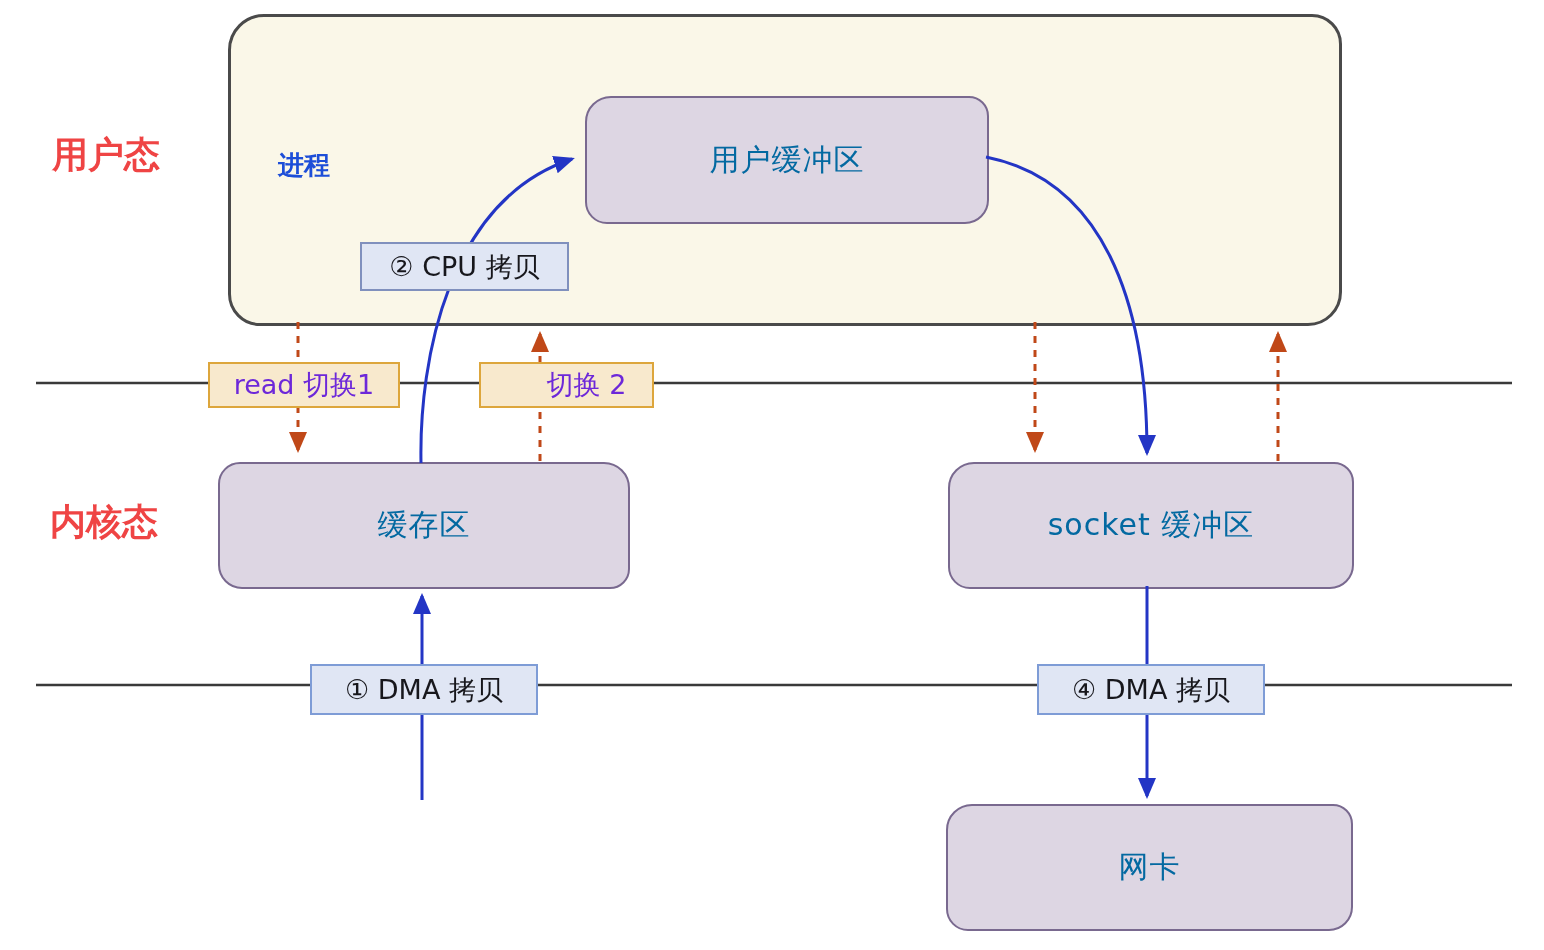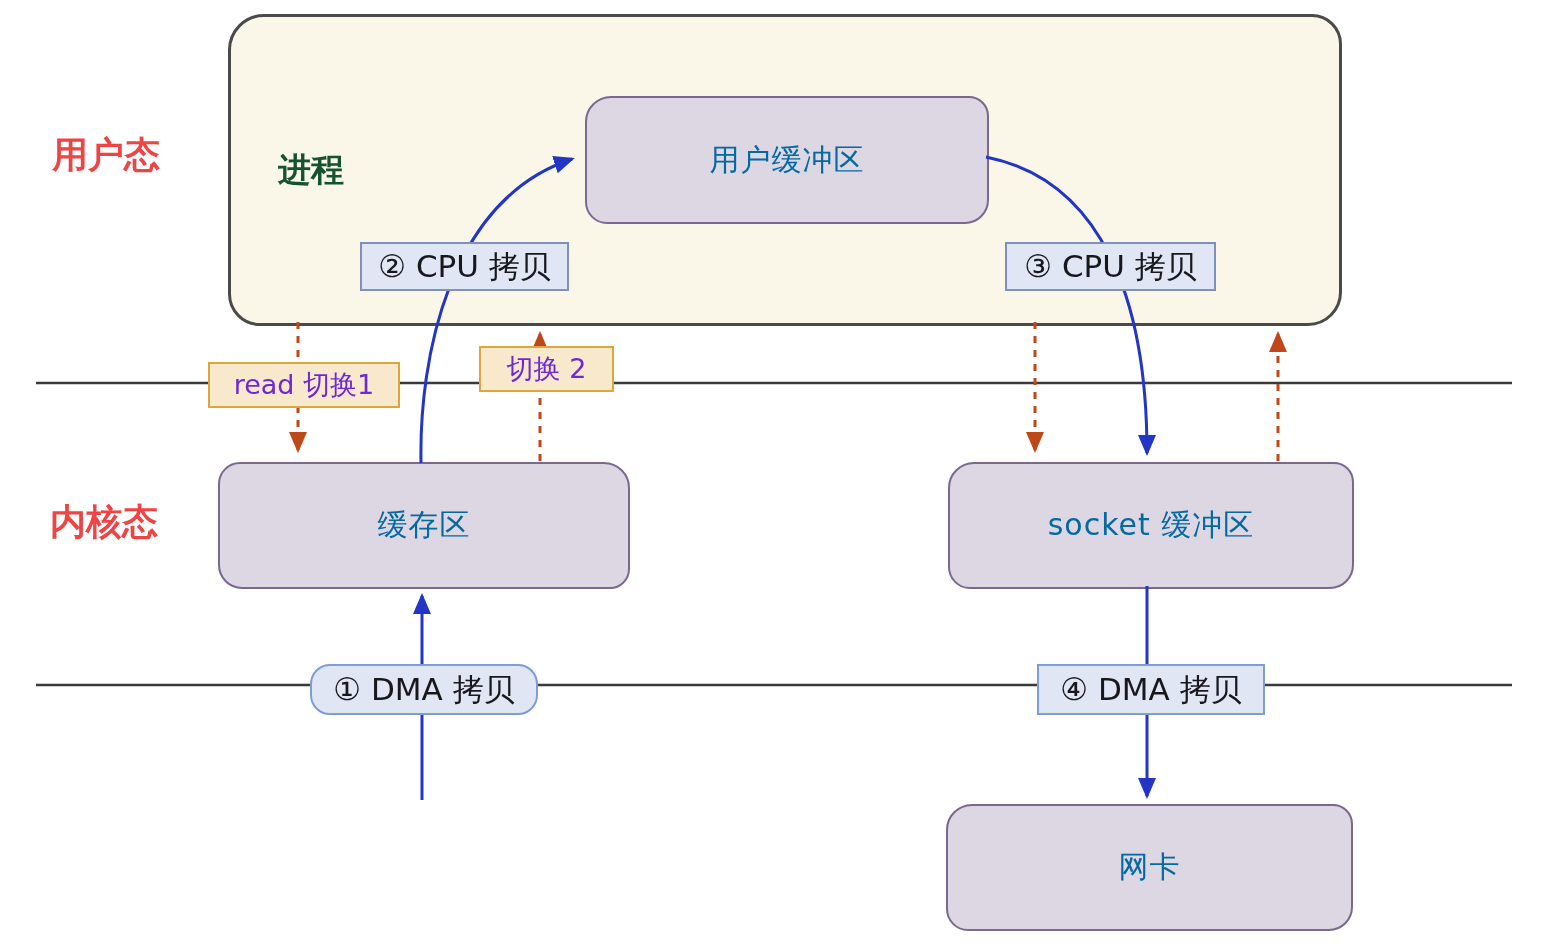--- a/index.html
+++ b/index.html
@@ -17,25 +17,25 @@
   
   .node{
     background:#ddd6e3;border:2.5px solid #79698f;
     display:flex;align-items:center;justify-content:center;
     font-size:30px;letter-spacing:1px;color:#0369a1;z-index:0;
   }
   .node.r1{border-radius:26px 20px 24px 22px;}
   .node.r2{border-radius:22px 26px 20px 24px;}
   
   .zone-label{font-size:36px;font-weight:700;color:#ef4444;z-index:2;}
-  .process-label{font-size:33px;font-weight:700;color:#14532d;z-index:2;}
+  .process-label{font-size:26px;font-weight:700;color:#1d4ed8;z-index:2;}
   
   .copy-label{
     display:flex;align-items:center;justify-content:center;
-    font-size:31px;color:#17171c;background:#e0e6f4;z-index:3;
+    font-size:27px;color:#17171c;background:#e0e6f4;z-index:3;
   }
   .copy-label.cpu{border:2px solid #8090bd;}
   .copy-label.dma{border:2px solid #7e9cd6;}
   
   .switch-label{
     display:flex;align-items:center;justify-content:center;
     font-size:27px;color:#6d28d9;background:#f8e9cd;border:2px solid #dda63c;z-index:3;
   }
   svg.arrows{position:absolute;left:0;top:0;width:1544px;height:950px;z-index:1;pointer-events:none;}
 </style>
@@ -81,20 +81,19 @@
     <path d="M 986 157 C 1102 180, 1147 300, 1147 453" stroke="#2335c5" stroke-width="3" fill="none" marker-end="url(#blueArrow)"></path>
     <path d="M 1147 586 L 1147 796" stroke="#2335c5" stroke-width="3" fill="none" marker-end="url(#blueArrow)"></path>
 
     <path d="M 298 322 L 298 450" stroke="#c04818" stroke-width="3" stroke-dasharray="7 7" fill="none" marker-end="url(#orangeArrow)"></path>
     <path d="M 540 461 L 540 334" stroke="#c04818" stroke-width="3" stroke-dasharray="7 7" fill="none" marker-end="url(#orangeArrow)"></path>
     <path d="M 1035 322 L 1035 450" stroke="#c04818" stroke-width="3" stroke-dasharray="7 7" fill="none" marker-end="url(#orangeArrow)"></path>
     <path d="M 1278 461 L 1278 334" stroke="#c04818" stroke-width="3" stroke-dasharray="7 7" fill="none" marker-end="url(#orangeArrow)"></path>
   </svg>
 
   <div class="abs copy-label cpu" style="left:360px;top:242px;width:205px;height:45px;">② CPU 拷贝</div>
-  <div class="abs copy-label cpu" style="left:1005px;top:242px;width:207px;height:45px;">③ CPU 拷贝</div>
-  <div class="abs copy-label dma" style="left:310px;top:664px;width:224px;height:47px;border-radius:20px;">① DMA 拷贝</div>
+  <div class="abs copy-label dma" style="left:310px;top:664px;width:224px;height:47px;">① DMA 拷贝</div>
   <div class="abs copy-label dma" style="left:1037px;top:664px;width:224px;height:47px;">④ DMA 拷贝</div>
 
   <div class="abs switch-label" style="left:208px;top:362px;width:188px;height:42px;">read 切换1</div>
-  <div class="abs switch-label" style="left:479px;top:346px;width:131px;height:42px;">切换 2</div>
+  <div class="abs switch-label" style="left:479px;top:362px;width:131px;height:42px;padding-left:40px;">切换 2</div>
 
 </div>
 
 </body></html>

